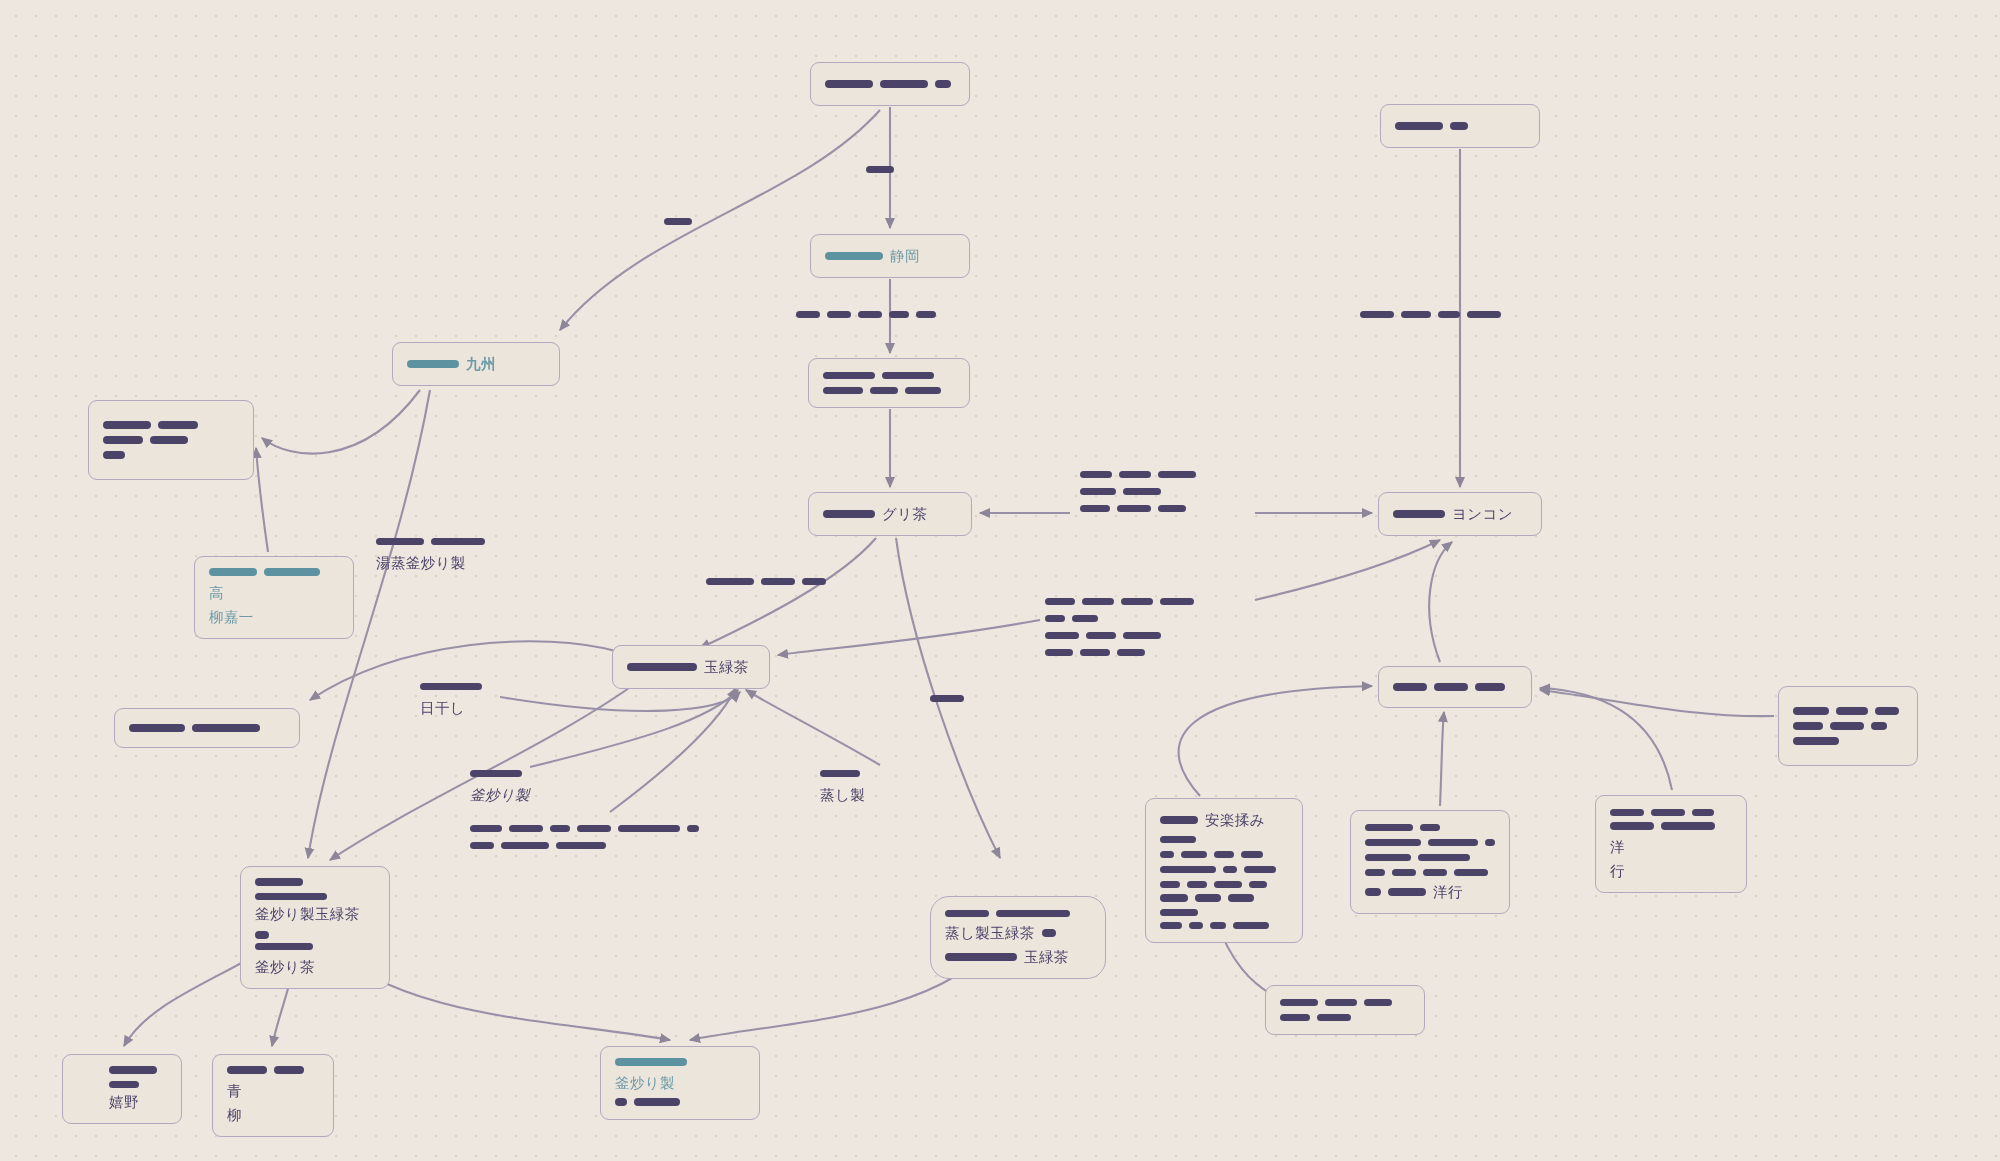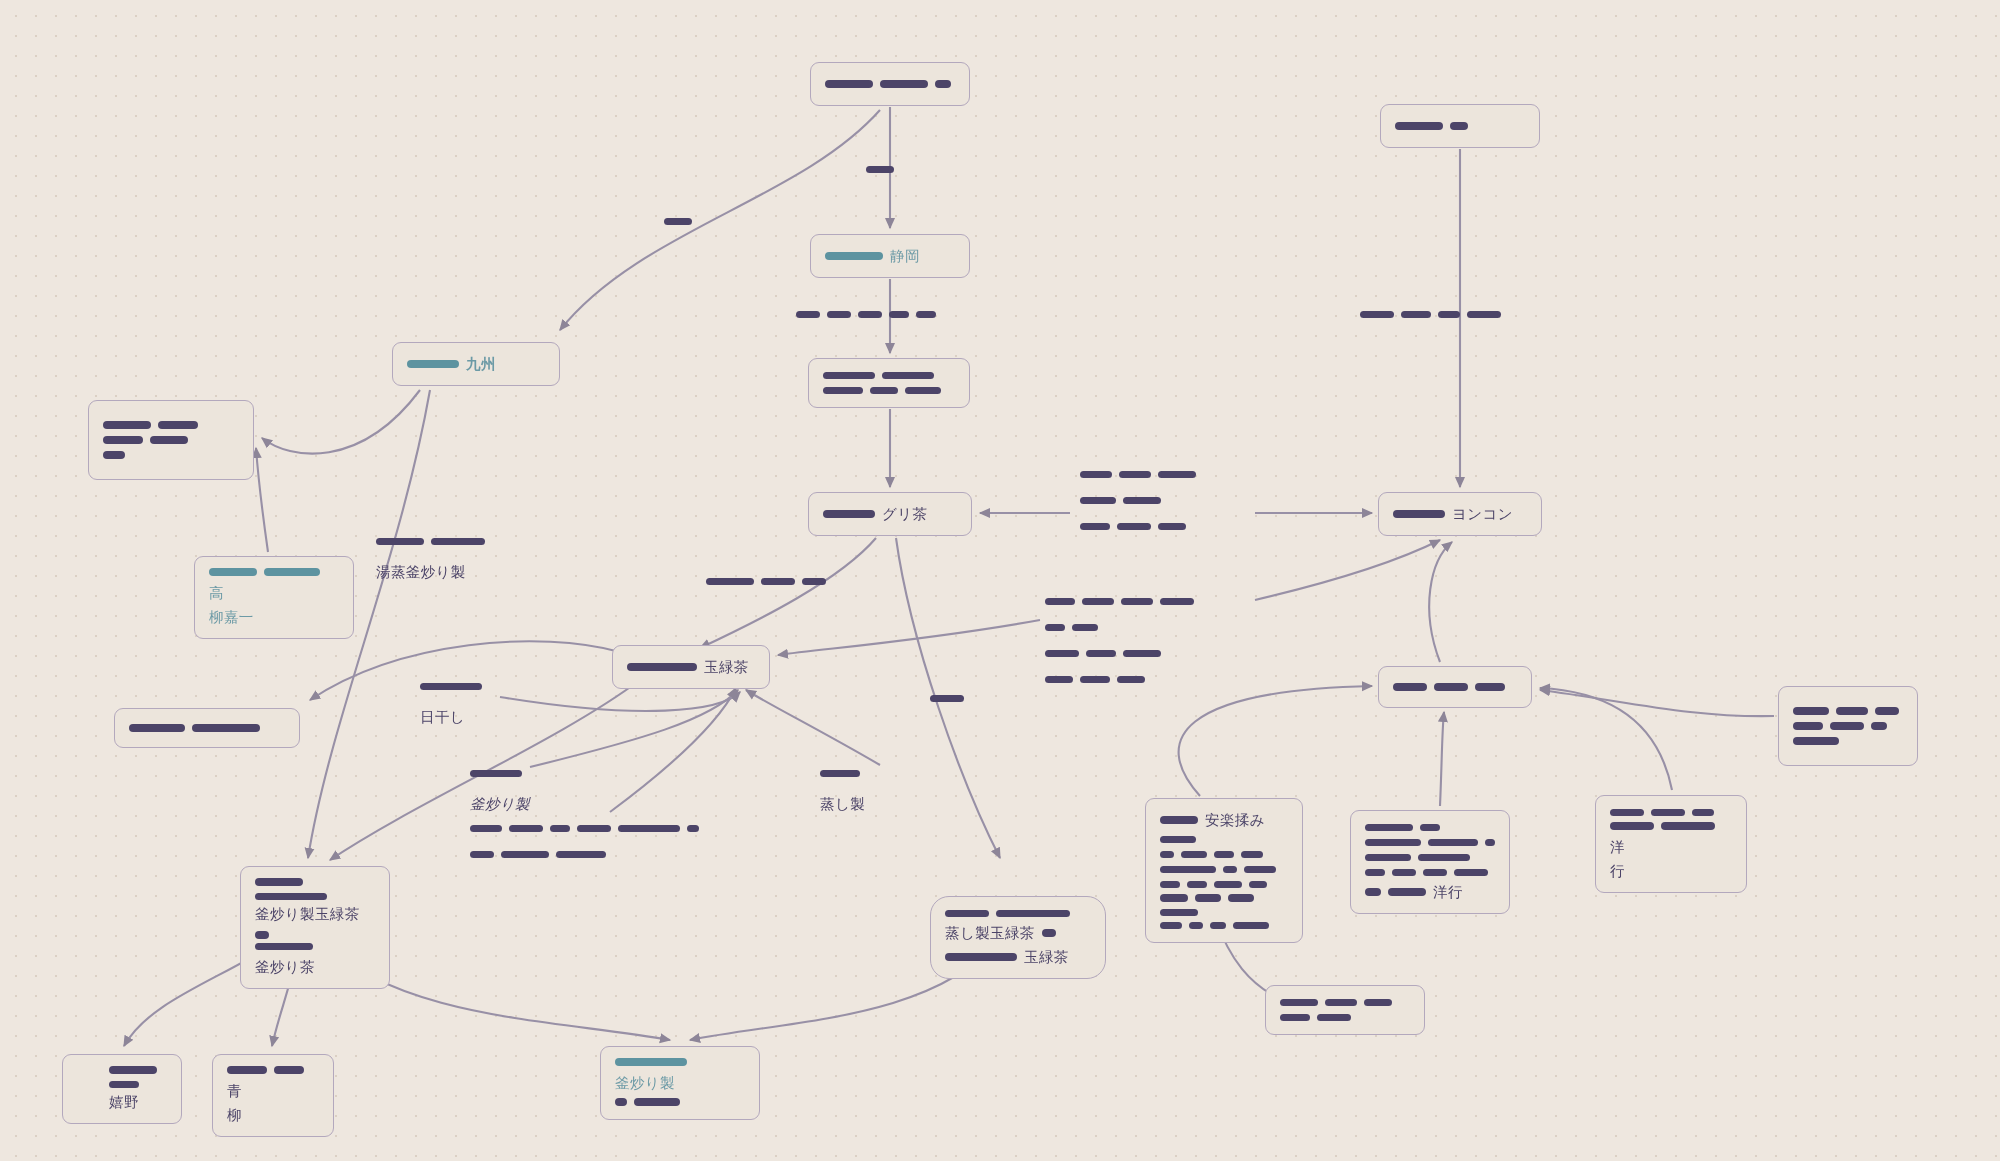--- a/index.html
+++ b/index.html
@@ -57,21 +57,21 @@
     color: #4c4468;
     white-space: nowrap;
     letter-spacing: 0.4px;
   }
   .txt.teal { color: #6c9aa6; }
   .edge-label {
     position: absolute;
     display: flex;
     flex-direction: column;
     align-items: flex-start;
-    gap: 13px;
+    gap: 4px;
   }
   .edge-label .node-line { margin: 1px 0; }
 </style>
 </head>
 <body>
 
 <div id="canvas">
 
   <svg id="edge-layer" viewBox="0 0 2000 1161" xmlns="http://www.w3.org/2000/svg">
     <defs>
@@ -220,21 +220,21 @@
           <span class="bar" style="width: 56px;"></span>
           <span class="bar" style="width: 68px;"></span>
         </div>
       </div>
       <div class="node" style="left: 612px; top: 645px; width: 158px; min-height: 44px;">
         <div class="node-line">
           <span class="bar" style="width: 70px;"></span>
           <span class="txt">玉緑茶</span>
         </div>
       </div>
-      <div class="node" style="left: 240px; top: 866px; width: 150px; min-height: 70px;">
+      <div class="node" style="left: 240px; top: 866px; width: 150px; min-height: 70px; border-radius: 10px;">
         <div class="node-line">
           <span class="bar" style="width: 48px;"></span>
           <span class="bar" style="width: 72px;"></span>
         </div>
         <div class="node-line">
           <span class="txt">釜炒り製玉緑茶</span>
           <span class="bar" style="width: 14px;"></span>
         </div>
         <div class="node-line">
           <span class="bar" style="width: 58px;"></span>

